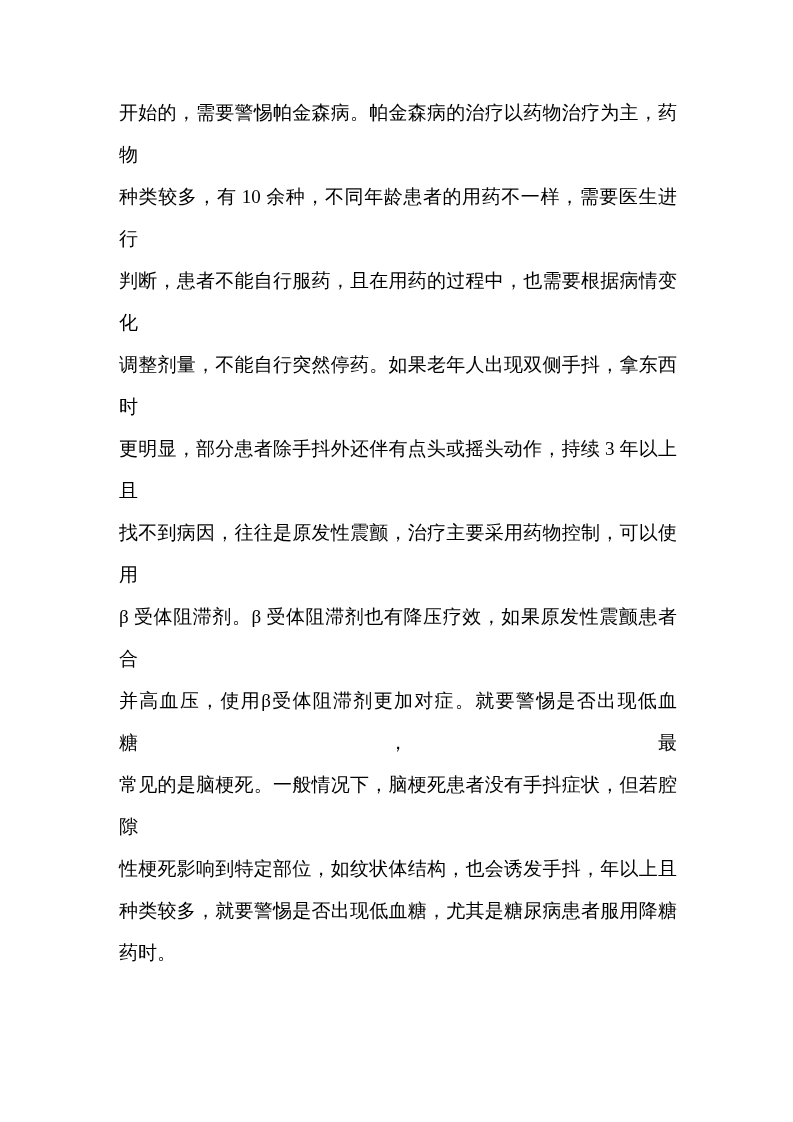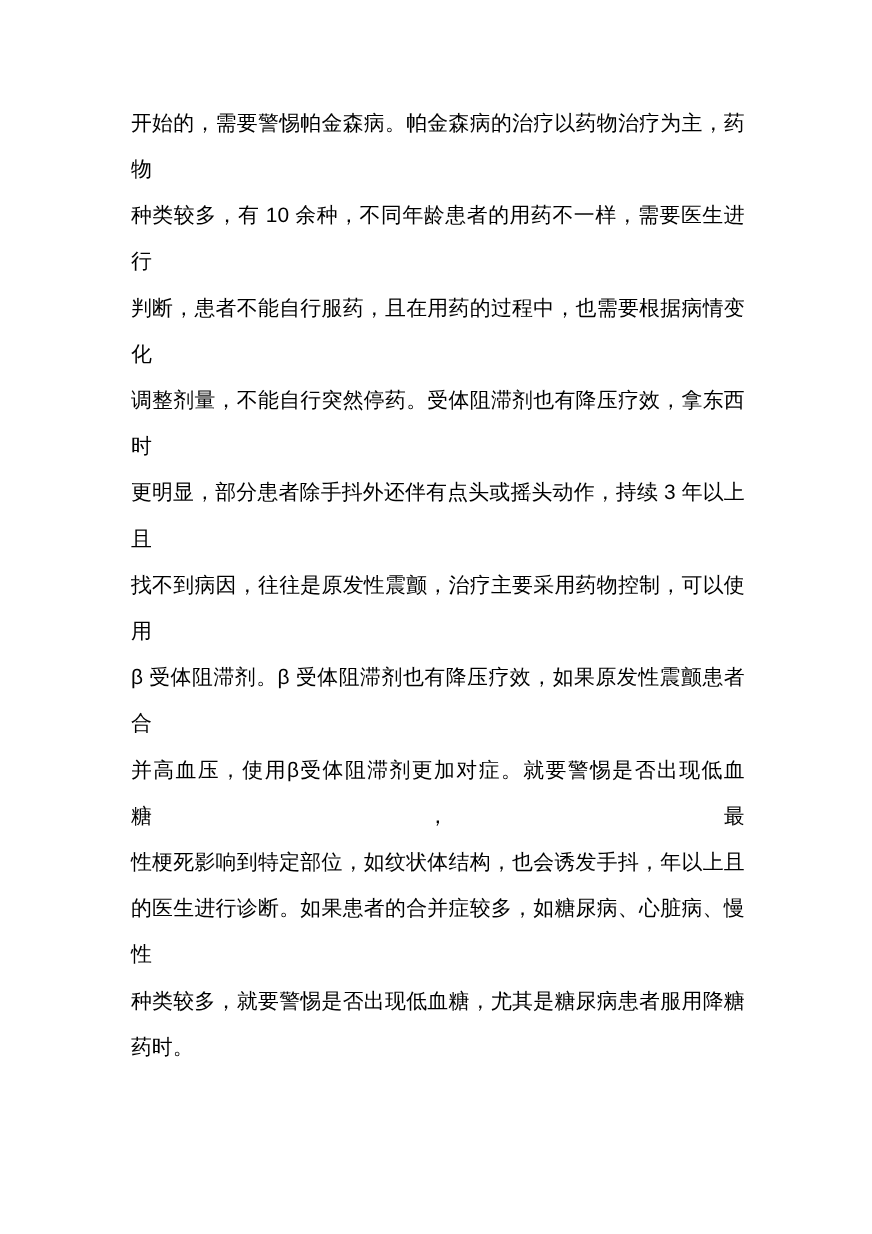--- a/index.html
+++ b/index.html
@@ -6,21 +6,21 @@
     margin: 0;
     padding: 0;
     background: #ffffff;
   }
   .page {
     position: relative;
     width: 793px;
     height: 1122px;
     background: #ffffff;
     overflow: hidden;
-    font-family: Liberation Sans, sans-serif;
+    font-family: Liberation Serif, serif;
   }
   .content {
     position: absolute;
     top: 92px;
     left: 119px;
     width: 558px;
   }
   .para-line {
     font-size: 19px;
     line-height: 42px;
@@ -35,24 +35,24 @@
   }
 </style>
 </head>
 <body>
 
 <div class="page">
   <div class="content">
     <div class="para-line">开始的，需要警惕帕金森病。帕金森病的治疗以药物治疗为主，药物</div>
     <div class="para-line">种类较多，有 10 余种，不同年龄患者的用药不一样，需要医生进行</div>
     <div class="para-line">判断，患者不能自行服药，且在用药的过程中，也需要根据病情变化</div>
-    <div class="para-line">调整剂量，不能自行突然停药。受体阻滞剂也有降压疗效，拿东西时</div>
+    <div class="para-line">调整剂量，不能自行突然停药。如果老年人出现双侧手抖，拿东西时</div>
     <div class="para-line">更明显，部分患者除手抖外还伴有点头或摇头动作，持续 3 年以上且</div>
     <div class="para-line">找不到病因，往往是原发性震颤，治疗主要采用药物控制，可以使用</div>
     <div class="para-line">β 受体阻滞剂。β 受体阻滞剂也有降压疗效，如果原发性震颤患者合</div>
     <div class="para-line">并高血压，使用β受体阻滞剂更加对症。就要警惕是否出现低血糖，最</div>
+    <div class="para-line">常见的是脑梗死。一般情况下，脑梗死患者没有手抖症状，但若腔隙</div>
     <div class="para-line">性梗死影响到特定部位，如纹状体结构，也会诱发手抖，年以上且</div>
-    <div class="para-line">的医生进行诊断。如果患者的合并症较多，如糖尿病、心脏病、慢性</div>
     <div class="para-line">种类较多，就要警惕是否出现低血糖，尤其是糖尿病患者服用降糖</div>
     <div class="para-line last">药时。</div>
 
   </div>
 </div>
 
 </body></html>

